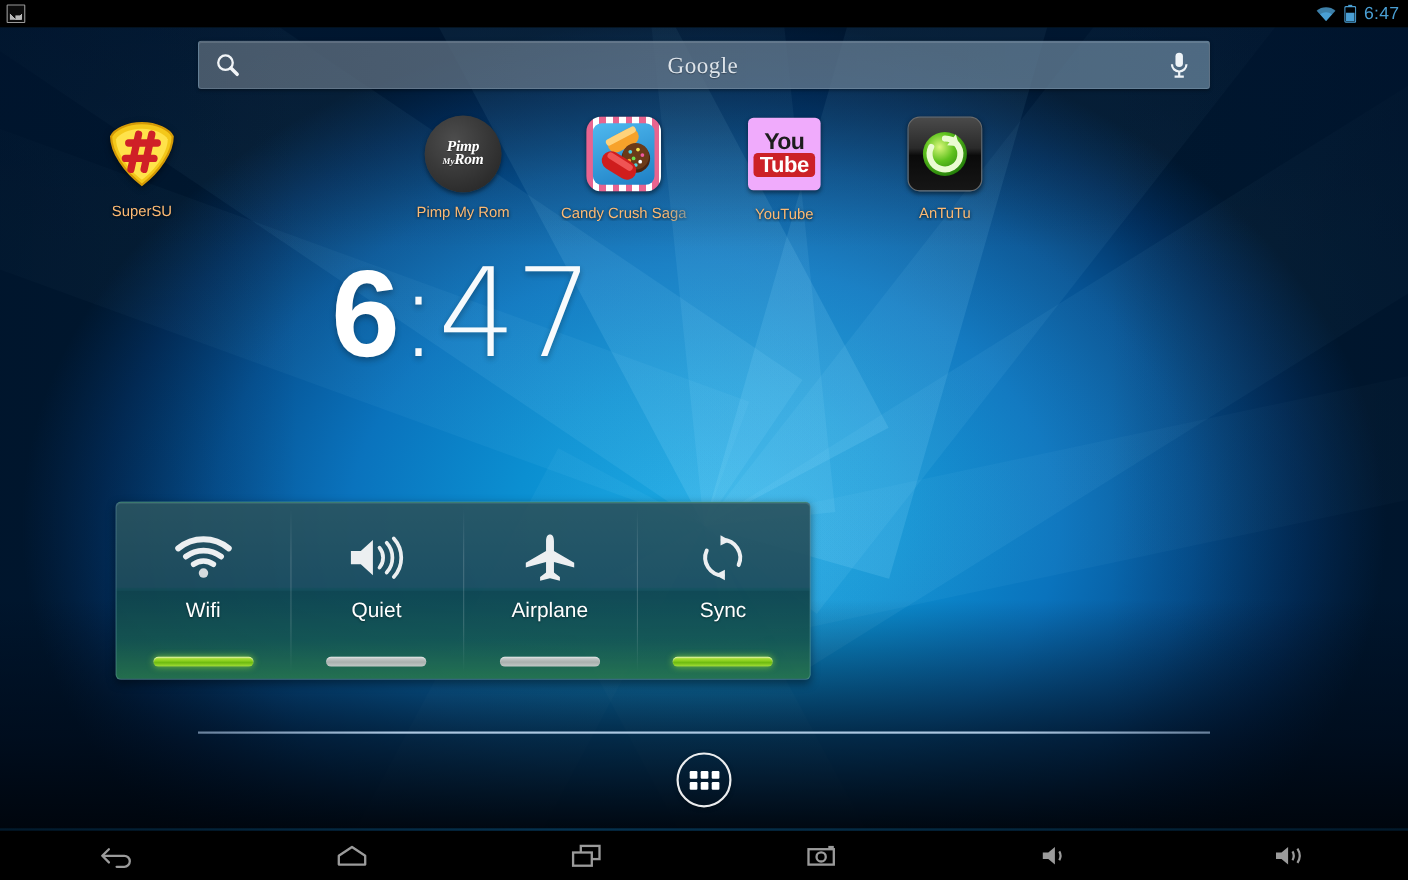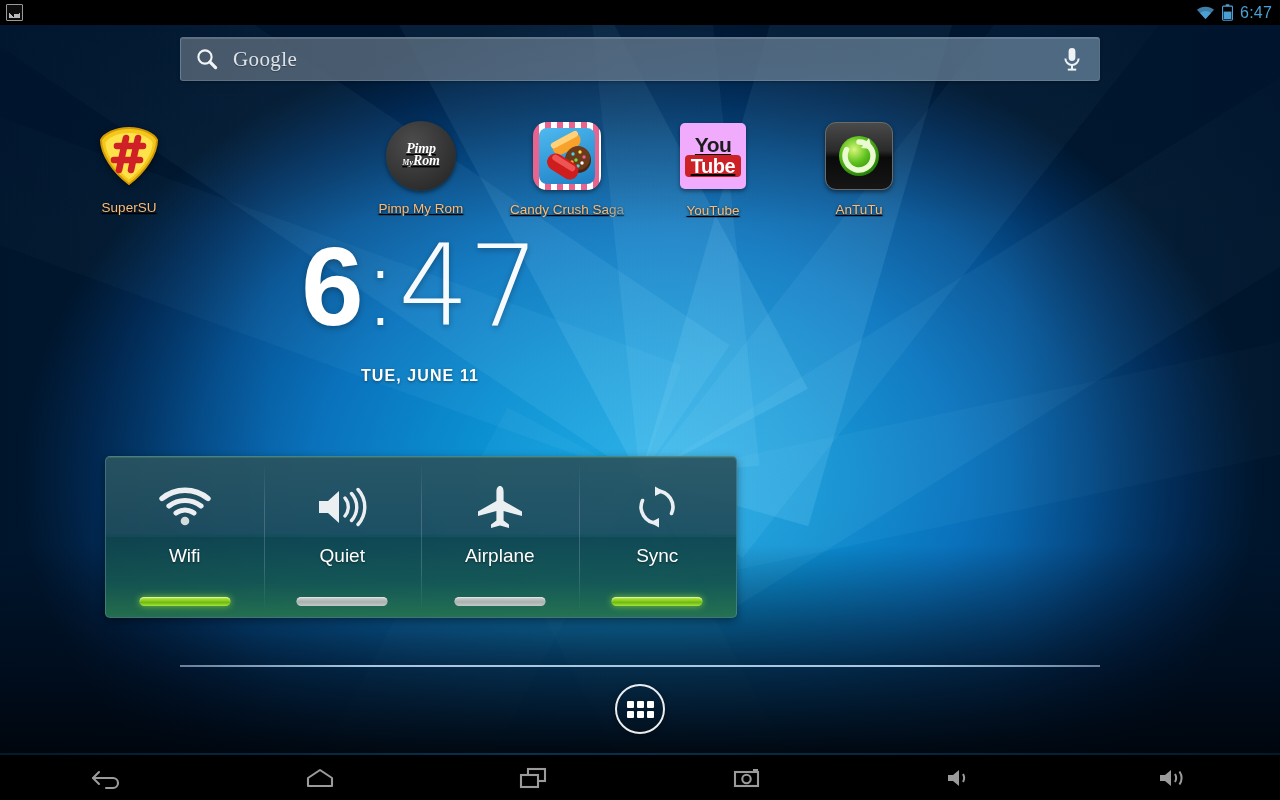--- a/index.html
+++ b/index.html
@@ -84,36 +84,36 @@
   .sb-wifi { width:19px; height:15px; position:relative; }
   .sb-batt { width:11px; height:17px; position:relative; }
 
   
   #searchbar {
     position:absolute; left:180px; top:37px; width:920px; height:44px;
     border-radius:3px; z-index:20;
     background:linear-gradient(to right, rgba(88,104,120,0.80) 0%, rgba(96,116,136,0.80) 45%, rgba(104,134,158,0.74) 100%);
     border:1px solid rgba(180,205,225,0.22);
     box-shadow:inset 0 1px 0 rgba(255,255,255,0.13), 0 1px 3px rgba(0,0,0,0.30);
-    display:flex; align-items:center;
+    display:flex; align-items:center;text-align:center;
   }
   #search-icon-wrap { width:52px; display:flex; align-items:center; justify-content:center; }
   #search-placeholder {
     flex:1; color:#e9eef3; font-family:"Liberation Serif", serif;
     font-size:21px; letter-spacing:0.4px; opacity:0.93;
     text-shadow:0 1px 1px rgba(0,0,0,0.35);
   }
   #mic-wrap { width:54px; display:flex; align-items:center; justify-content:center; }
 
   
   #app-row {
     position:absolute; left:0; top:104px; width:1280px; height:100px; z-index:15;
   }
   .app-cell {
-    position:absolute; width:150px; text-align:center; top:16px;text-decoration:underline;
+    position:absolute; width:150px; text-align:center; top:0;
   }
   .app-icon-box {
     width:72px; height:72px; margin:0 auto; position:relative;
   }
   .app-label {
     margin-top:8px; font-size:13.5px; color:#fdba74; white-space:nowrap;
     overflow:hidden; text-shadow:0 1px 3px rgba(0,0,0,0.85);
     line-height:15px;
   }
   .app-label.fade {
@@ -419,21 +419,20 @@
       </div>
       <div class="app-label">AnTuTu</div>
     </div>
 
   </div>
 
   <div id="clock-widget">
     <div id="clock-time">
       <span id="clock-hour">6</span><span id="clock-rest">:47</span>
     </div>
-    <div id="clock-date">TUE, JUNE 11</div>
   </div>
 
   <div id="toggle-widget">
     <div id="toggle-band"></div>
 
     <div class="toggle-cell">
       <span class="toggle-icon">
         <svg width="54" height="42" viewBox="0 0 54 42">
           <path d="M27 34 L1 13 A40 40 0 0 1 53 13 Z" fill="none"></path>
           <path d="M4 12.5 A36 36 0 0 1 50 12.5" fill="none" stroke="#eceff1" stroke-width="5.4" stroke-linecap="round"></path>

